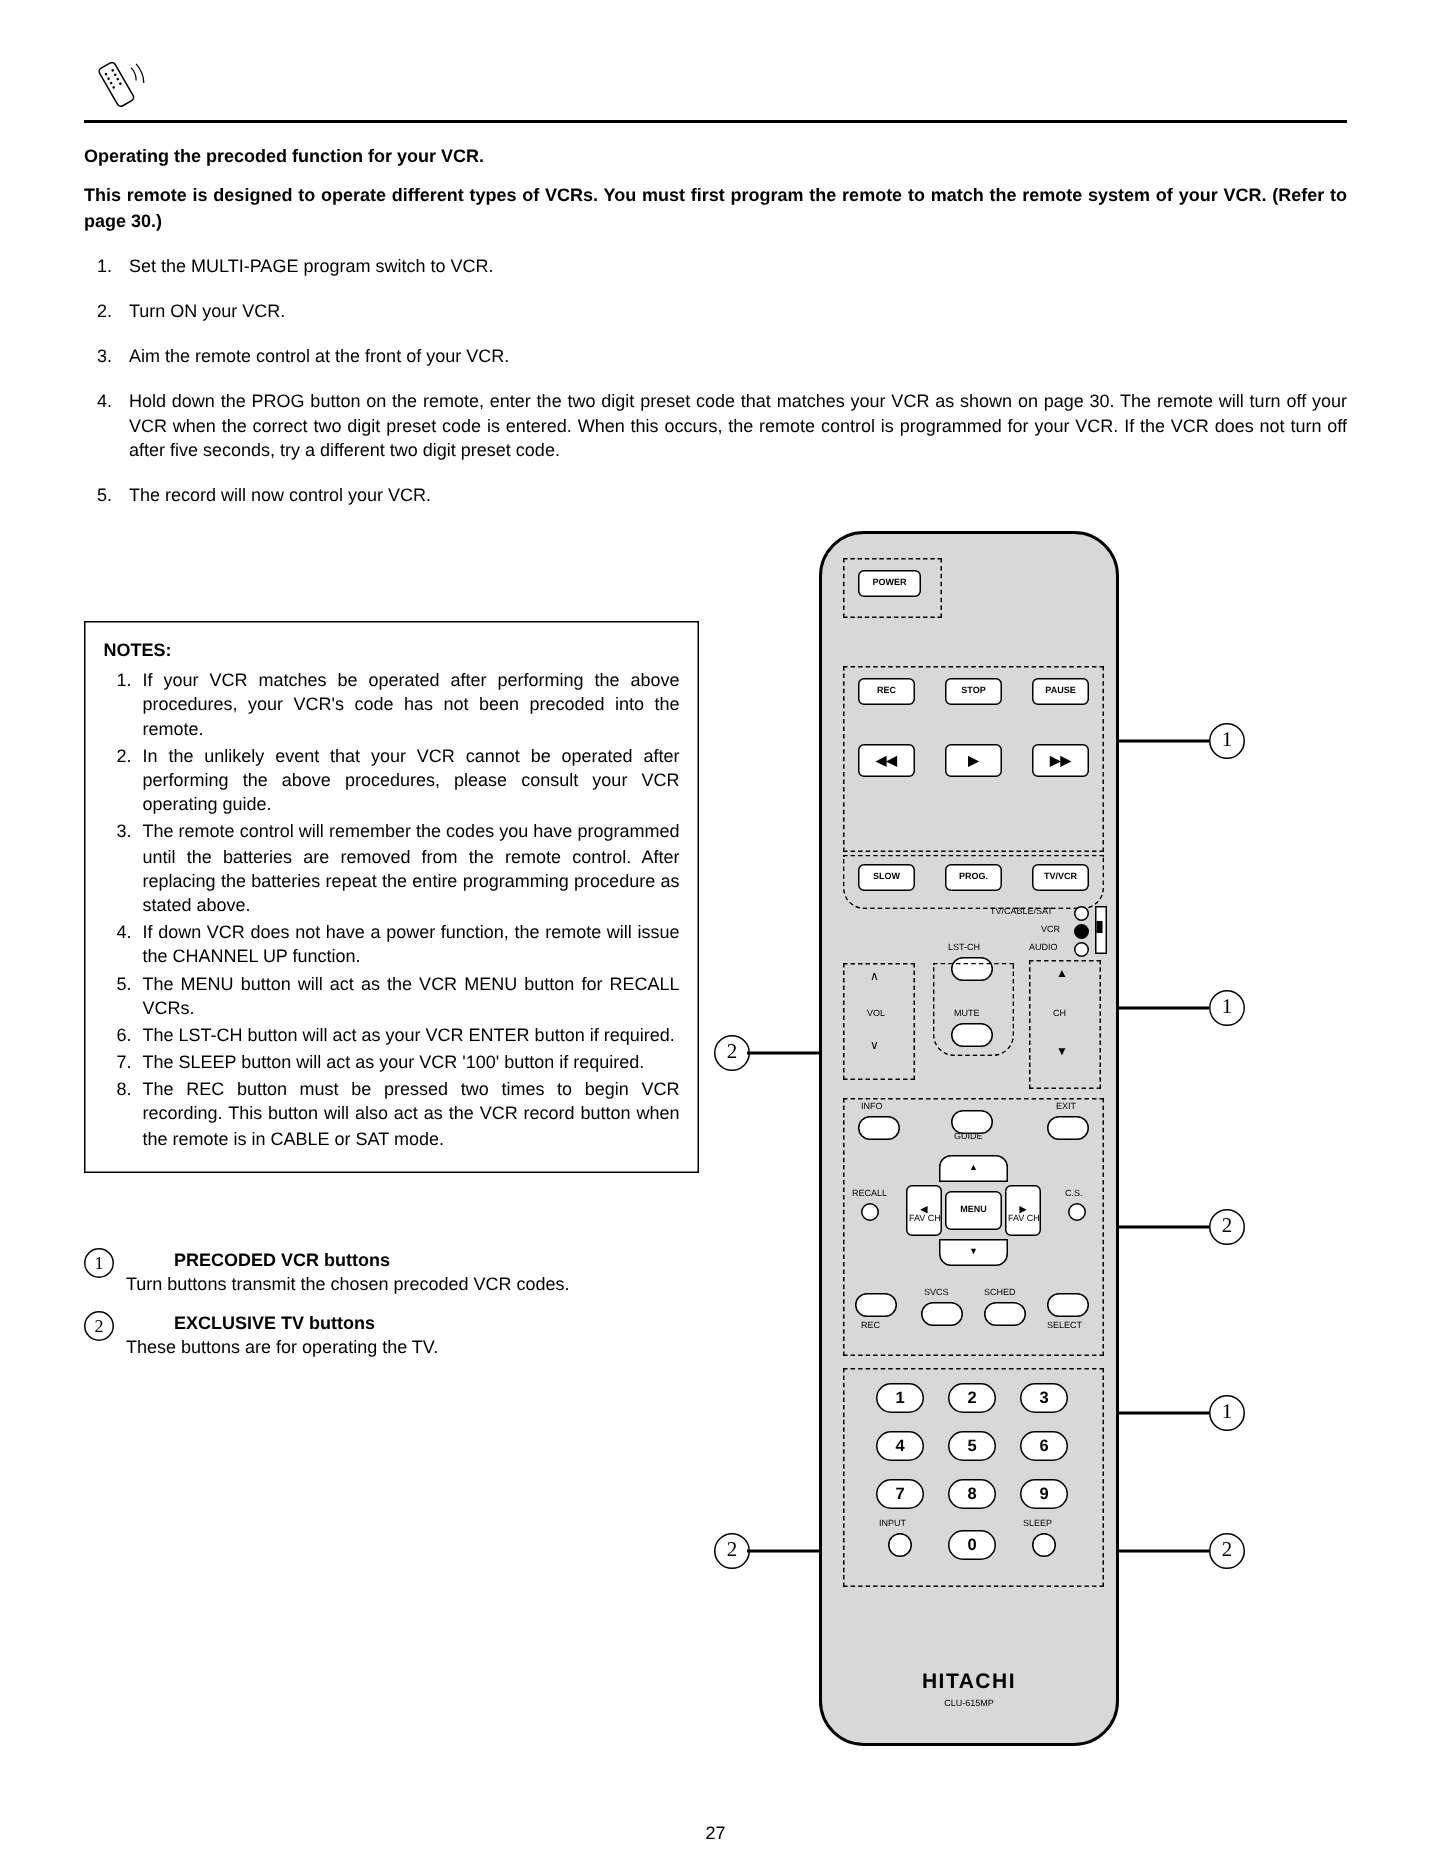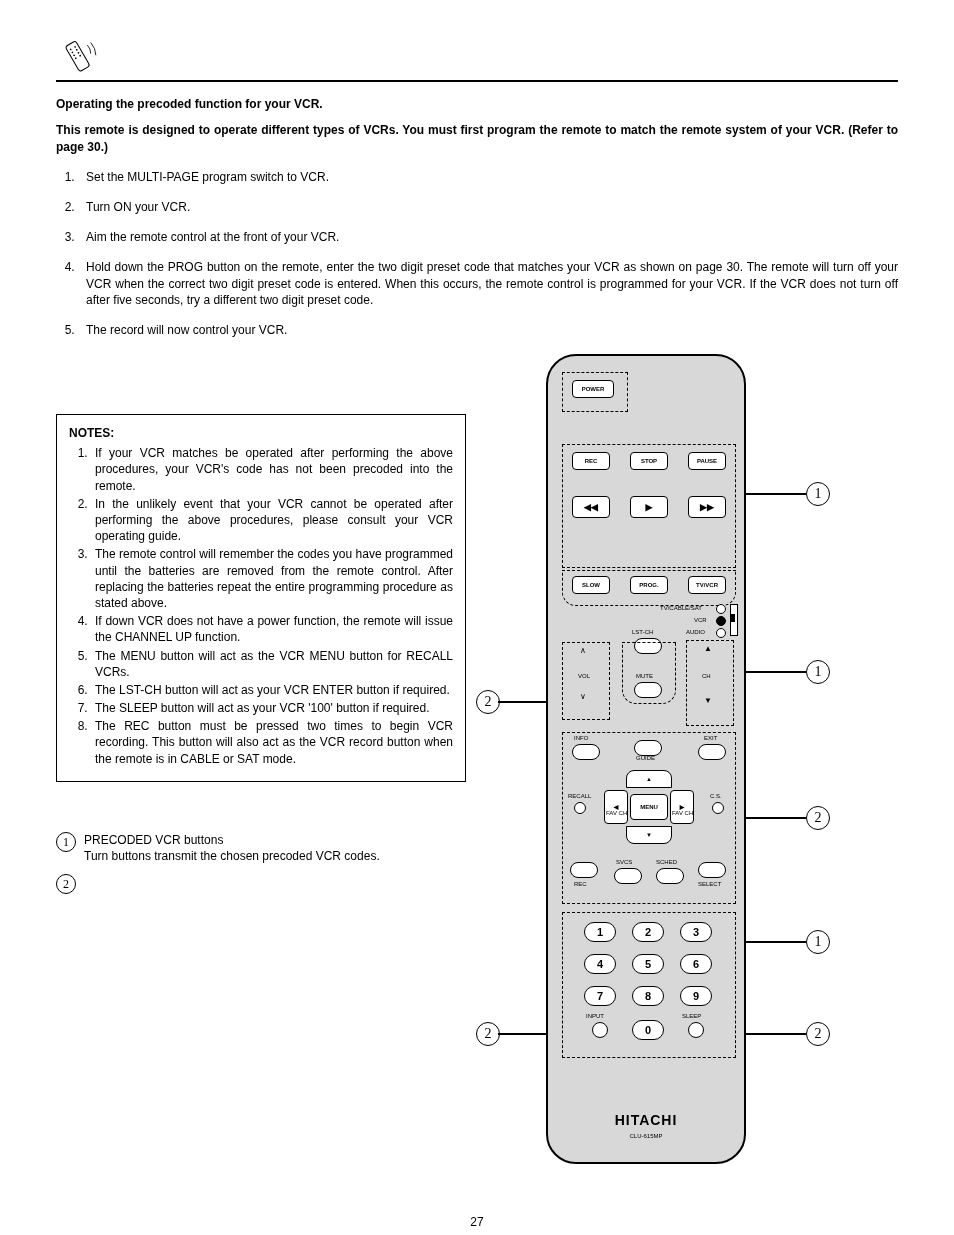--- a/index.html
+++ b/index.html
@@ -42,21 +42,21 @@
   .notes-title { font-weight: bold; margin-bottom: 4px; }
   .notes-box ol { padding-left: 22px; margin: 0; }
   .notes-box li { text-align: justify; margin-bottom: 2px; padding-left: 4px; }
   .legend-item { display: flex; align-items: flex-start; margin-bottom: 10px; margin-top: 50px; }
   .legend-item + .legend-item { margin-top: 0; }
   .circ {
     display: inline-flex; align-items: center; justify-content: center;
     width: 18px; height: 18px; border: 1.5px solid #000; border-radius: 50%;
     font-size: 12px; font-family: serif; flex-shrink: 0; margin-right: 8px;
   }
-  .legend-text b { font-weight: normal; }
+  .legend-text b { font-weight: bold; margin-left: 32px; }
   .page-num { text-align: center; margin-top: 40px; font-size: 12px; }
 
   
   .remote-wrap { position: absolute; left: 60px; top: 0; }
   .remote-body {
     width: 200px; height: 810px;
     border: 2px solid #000; border-radius: 30px;
     background: #d8d8d8;
     position: relative;
     padding-top: 20px;
@@ -158,20 +158,24 @@
 
     <div class="legend-item">
       <span class="circ">1</span>
       <div class="legend-text">
         <b>PRECODED VCR buttons</b><br>
         <span>Turn buttons transmit the chosen precoded VCR codes.</span>
       </div>
     </div>
     <div class="legend-item">
       <span class="circ">2</span>
+      <div class="legend-text">
+        <b>EXCLUSIVE TV buttons</b><br>
+        <span>These buttons are for operating the TV.</span>
+      </div>
     </div>
   </div>
 
   <div class="right-col">
 
     <div class="callout-circ" style="left:-10px; top:336px;">2</div>
     <div class="callout-line" style="left:12px; top:347px; width:48px;"></div>
     <div class="callout-circ" style="left:-10px; top:668px;">2</div>
     <div class="callout-line" style="left:12px; top:679px; width:48px;"></div>
 

